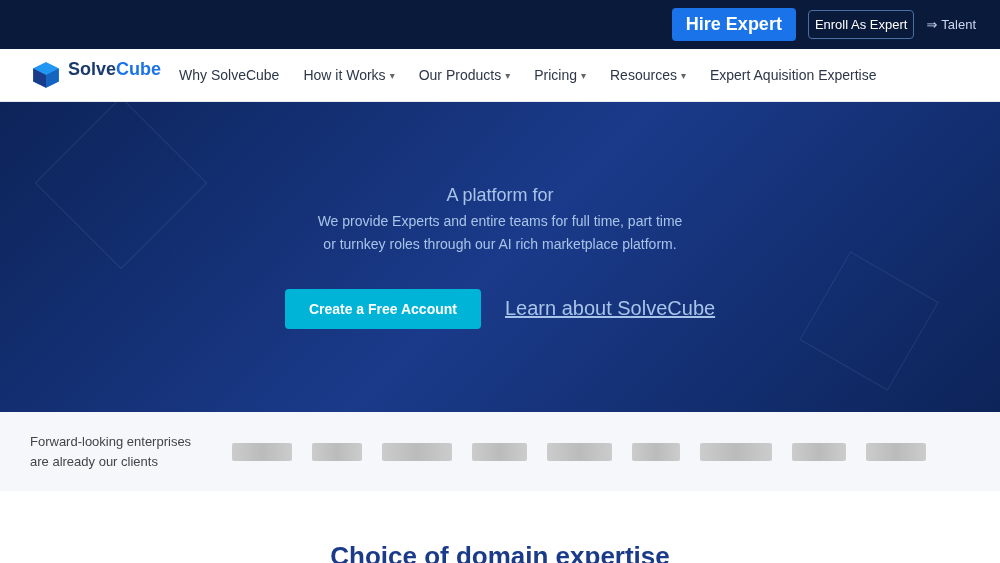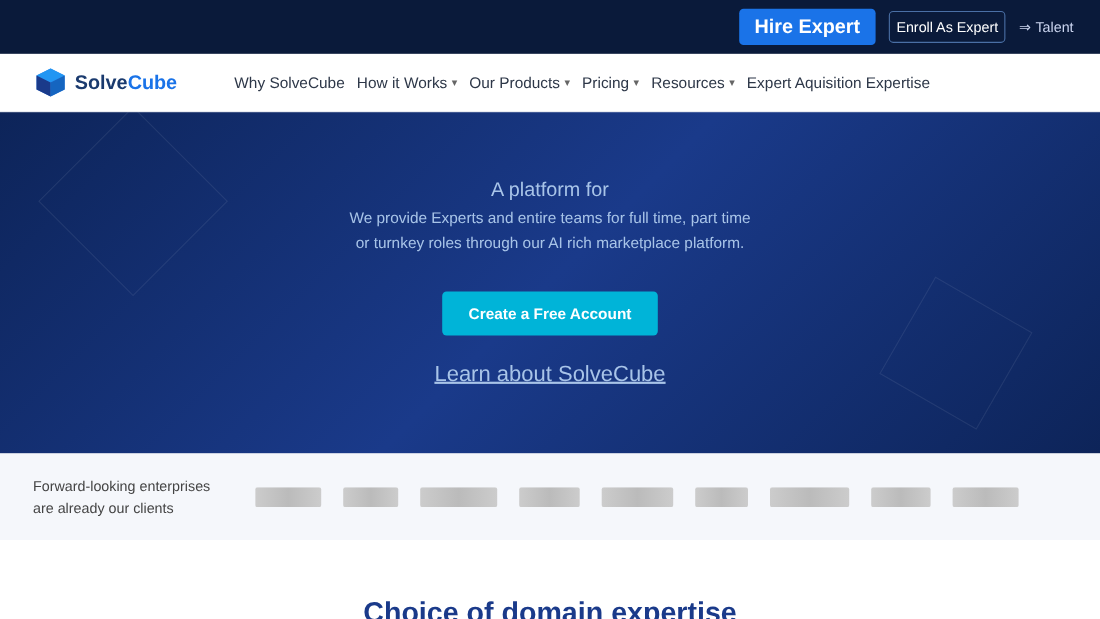--- a/index.html
+++ b/index.html
@@ -49,42 +49,41 @@
     .navbar {
       background: #fff;
       display: flex;
       align-items: center;
       padding: 10px 30px;
       border-bottom: 1px solid #e8eaf0;
       gap: 0;
     }
     .logo-area {
       display: flex;
-      align-items: center;
+      align-items: flex-start;
       gap: 6px;
-      margin-right: 40px;
+      margin-right: 18px;
       text-decoration: none;
     }
     .logo-cube {
       width: 32px;
       height: 32px;
     }
     .logo-text {
       font-size: 18px;
       font-weight: 700;
       color: #1a3a6e;
     }
     .logo-text span { color: #1a73e8; }
     .nav-links {
       display: flex;
       align-items: center;
-      gap: 11px;
+      gap: 24px;
       list-style: none;
       flex: 1;
-      margin-left: 12px;
     }
     .nav-links li a {
       text-decoration: none;
       color: #2d3748;
       font-size: 14px;
       font-weight: 500;
       display: flex;
       align-items: center;
       gap: 4px;
     }
@@ -143,21 +142,20 @@
       color: #a8c4e8;
       font-size: 14px;
       line-height: 1.6;
       max-width: 440px;
       margin-bottom: 34px;
     }
     .hero-actions {
       display: flex;
       align-items: center;
       gap: 24px;
-      flex-direction: column;
     }
     .btn-create {
       background: #00b4d8;
       color: #fff;
       border: none;
       border-radius: 4px;
       padding: 12px 24px;
       font-size: 14px;
       font-weight: 600;
       cursor: pointer;

